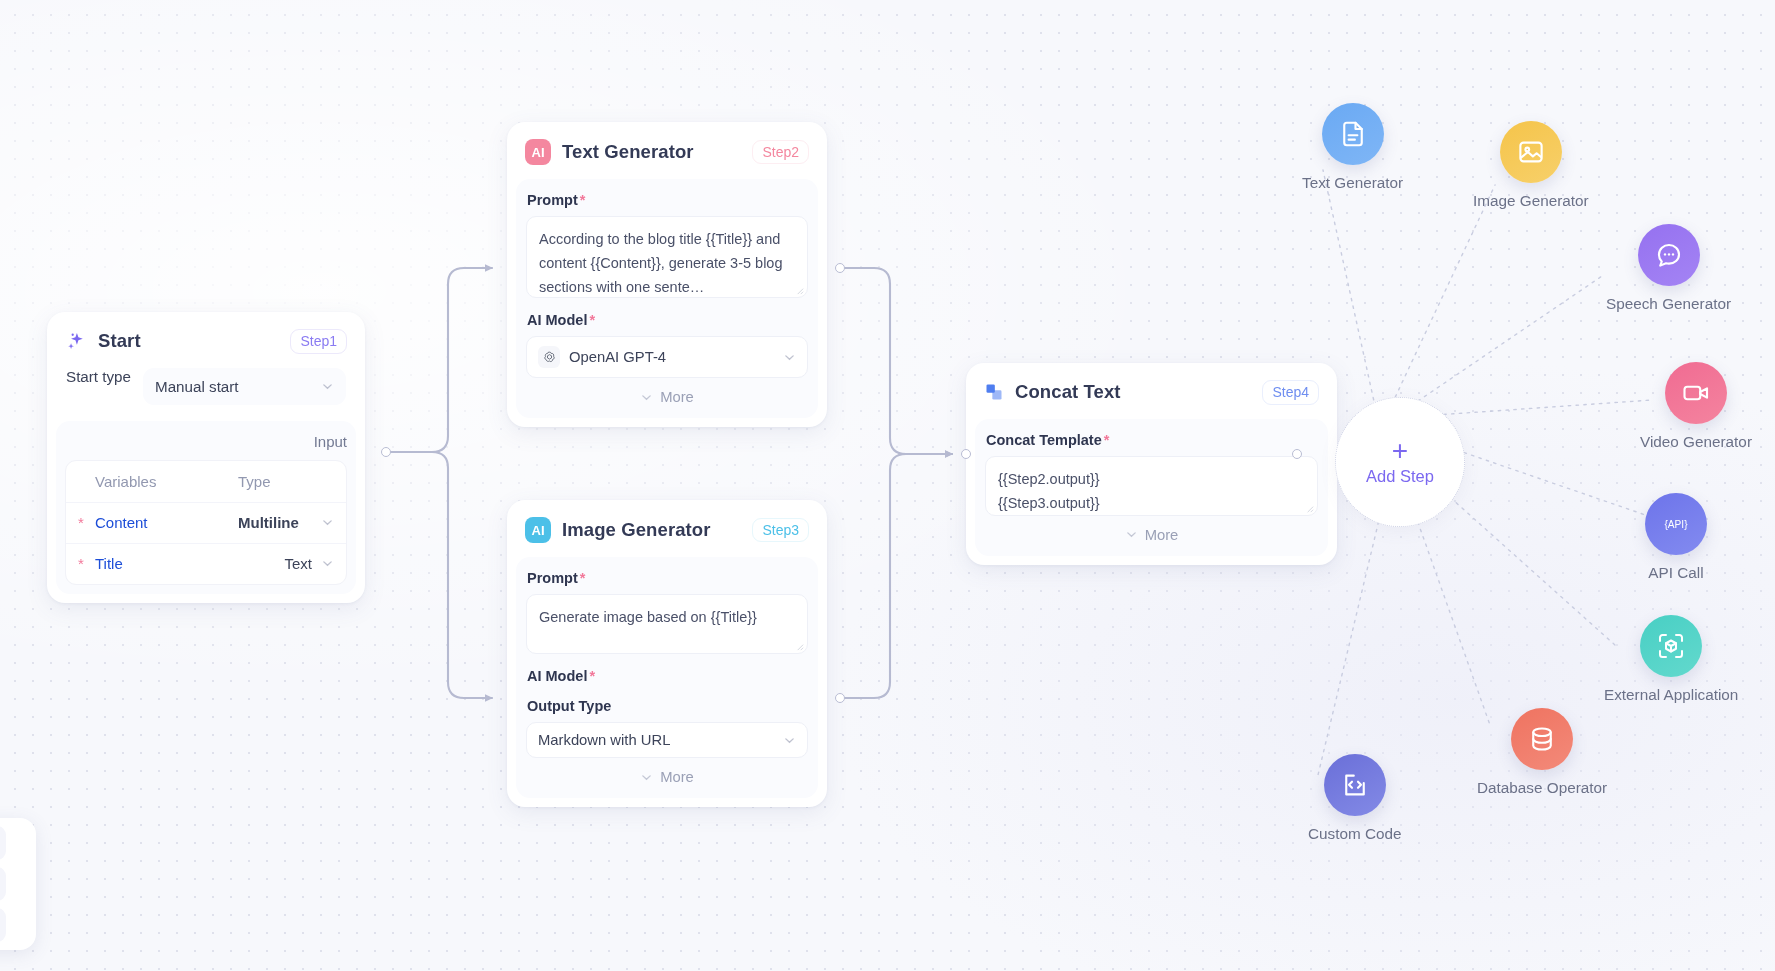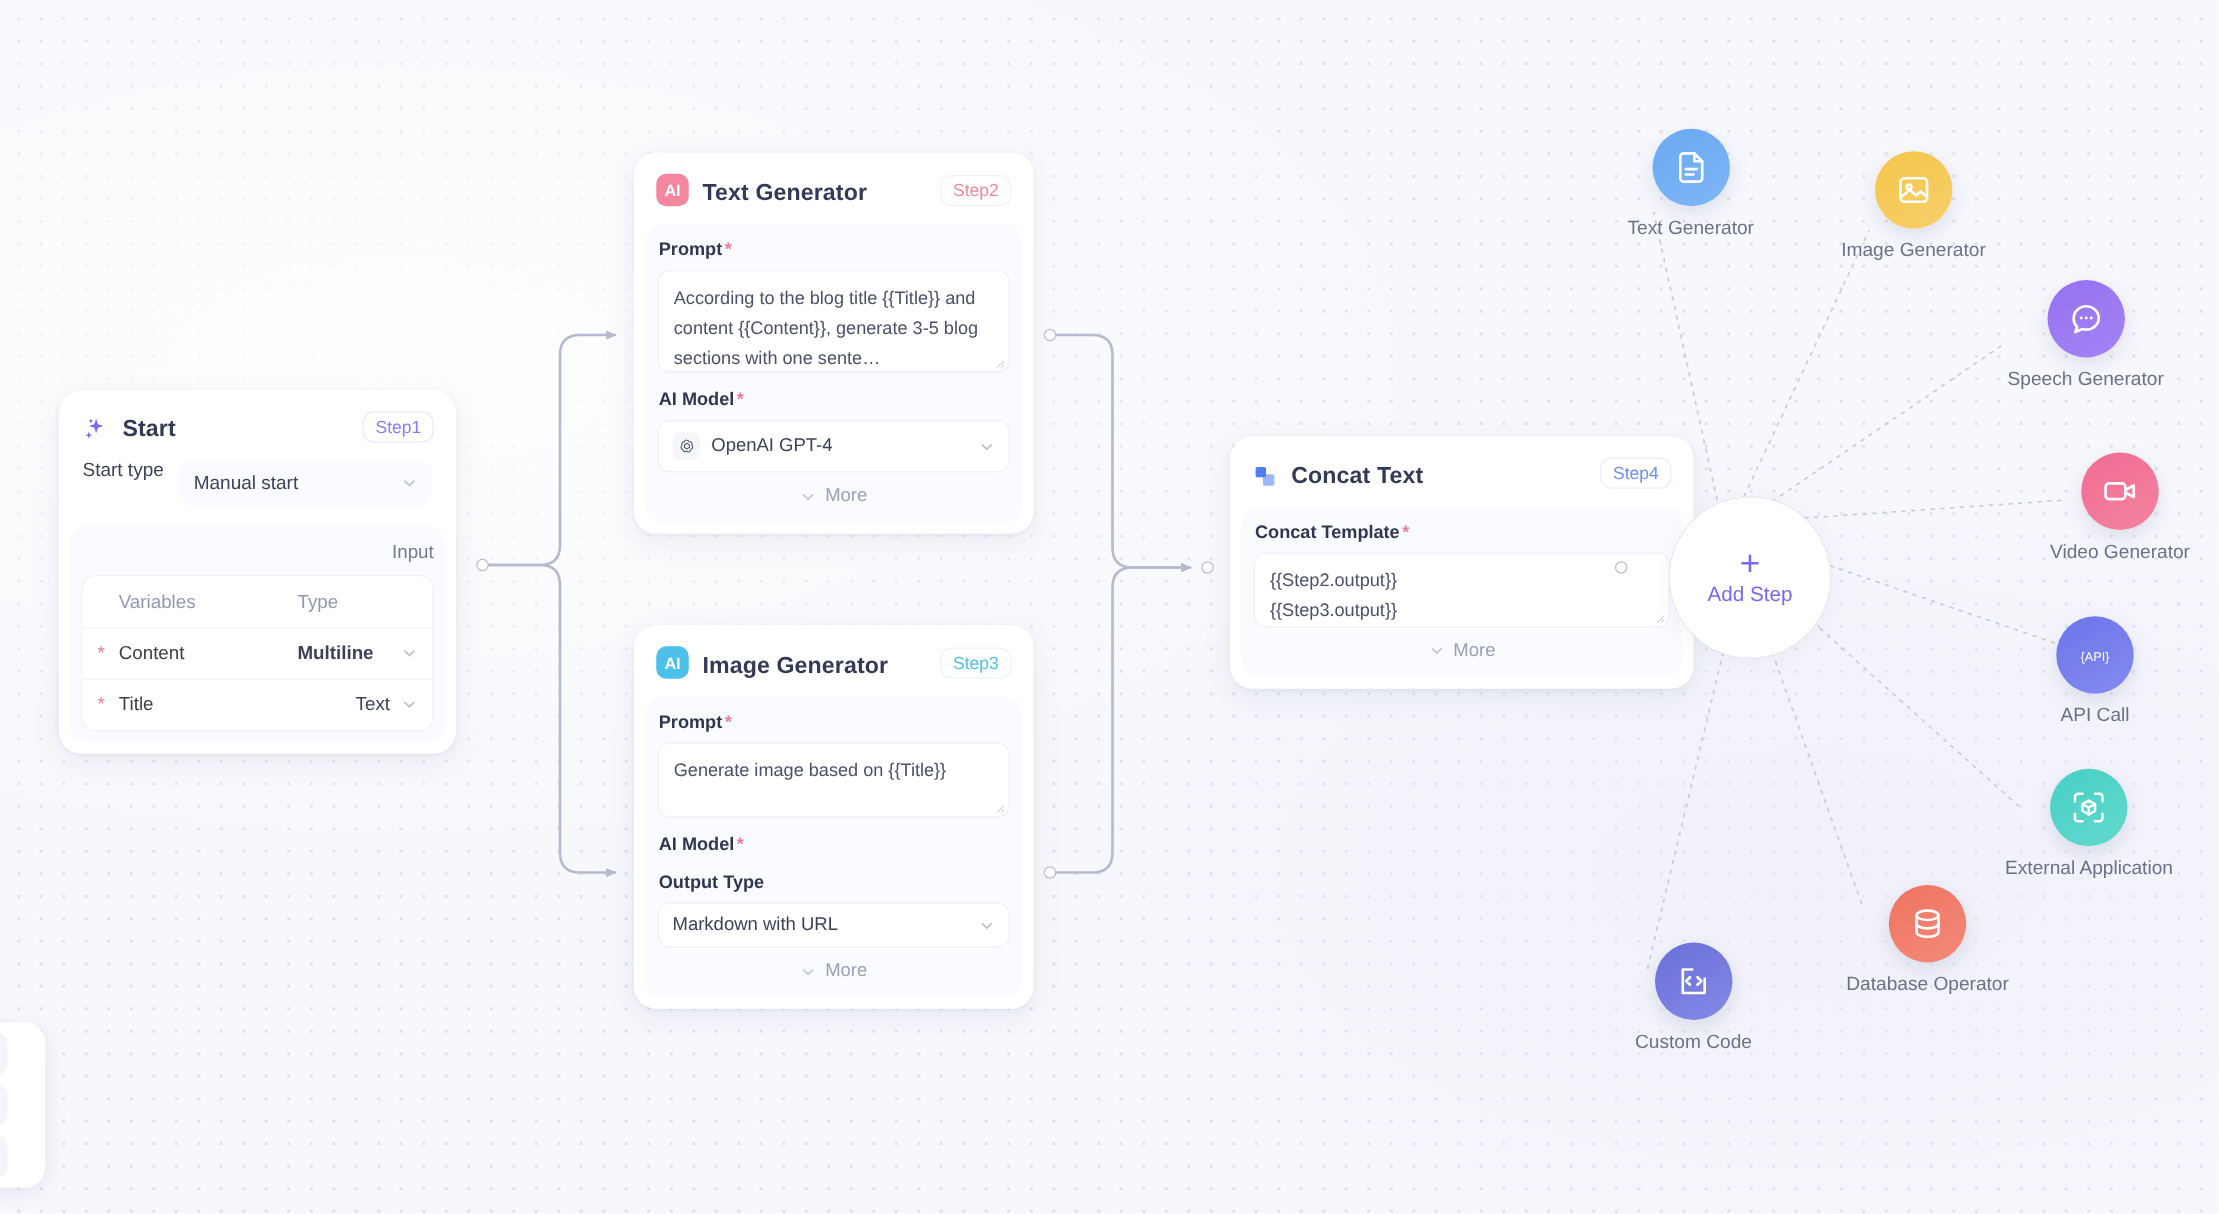--- a/index.html
+++ b/index.html
@@ -38,21 +38,21 @@
   .node {
     position: absolute;
     z-index: 5;
     background: #ffffff;
     border-radius: 18px;
     box-shadow: 0 6px 22px rgba(90, 96, 148, 0.10),
                 0 1px 3px rgba(90, 96, 148, 0.07);
   }
   .node-head {
     display: flex;
-    align-items: flex-end;
+    align-items: center;
     gap: 11px;
     padding: 17px 18px 14px 18px;
   }
   .node-title {
     font-size: 18.5px;
     font-weight: 600;
     color: #323playbook;
     color: #333a56;
     letter-spacing: .1px;
     flex: 1;
@@ -174,29 +174,29 @@
   .var-row {
     display: flex;
     align-items: center;
     height: 41px;
     padding: 0 12px;
     font-size: 15px;
   }
   .var-row + .var-row { border-top: 1px solid #f3f4fa; }
   .var-row.head { color: #9298b0; }
   .var-star { width: 17px; color: #f2789a; font-size: 15px; flex-shrink: 0; }
-  .var-name { flex: 1; color: #404040; }
+  .var-name { flex: 1; color: #1d4ed8; }
   .var-row.head .var-name { color: #9298b0; }
   .var-type { width: 96px; color: #3c4359; display: flex; align-items: center; gap: 9px; }
   .var-row.head .var-type { color: #9298b0; }
 
   
   #node-text  { left: 507px; top: 122px; width: 320px; }
   #node-image { left: 507px; top: 500px; width: 320px; }
-  #node-concat{ left: 966px; top: 349px; width: 371px; margin-left: 18px; }
+  #node-concat{ left: 966px; top: 363px; width: 371px; }
 
   
   #addstep {
     position: absolute;
     left: 1335px; top: 397px;
     width: 130px; height: 130px;
     border-radius: 50%;
     background: #ffffff;
     border: 1.6px dotted #cfd3e6;
     display: flex; flex-direction: column;

